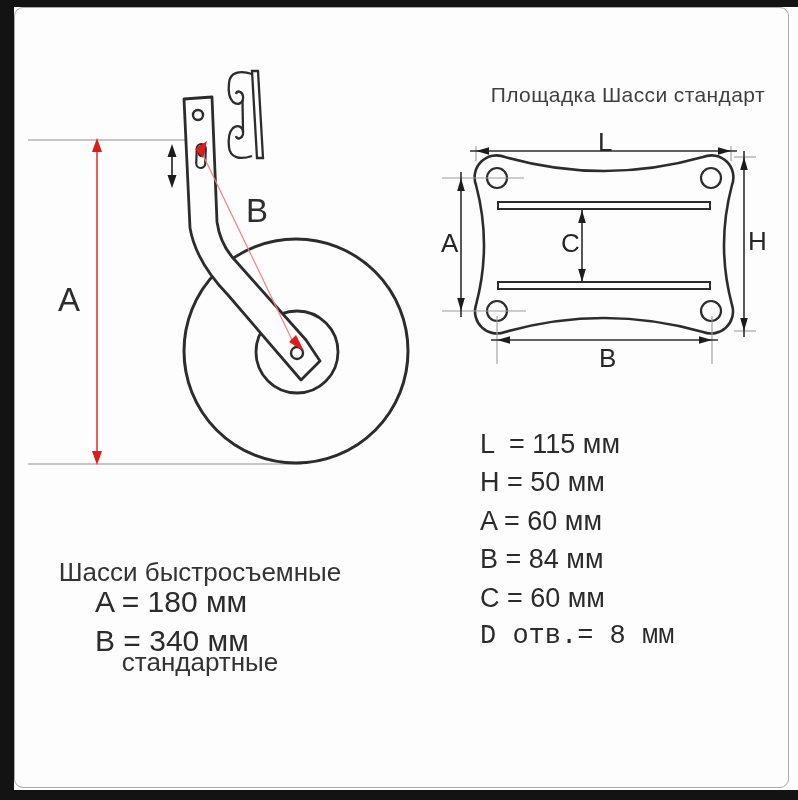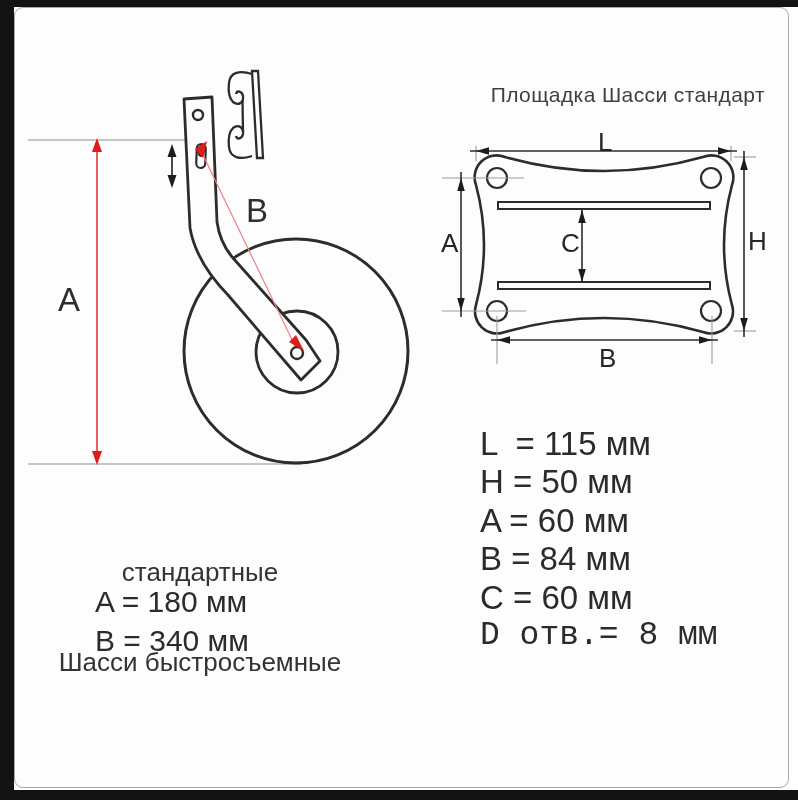--- a/index.html
+++ b/index.html
@@ -17,21 +17,21 @@
     background:#fdfdfd;border:1px solid #a9a9a9;border-radius:9px;
     box-sizing:border-box;
   }
   svg.drawing{position:absolute;left:0;top:0;pointer-events:none;}
   .lbl{position:absolute;color:#2e2e2e;white-space:pre;line-height:1;}
   .lbl-big{font-size:33px;}
   .lbl-dim{font-size:26px;color:#262626;}
   .title-right{font-size:21px;color:#3f3f3f;text-align:right;letter-spacing:.4px;}
   .title-left{font-size:26px;color:#333333;text-align:center;line-height:30px;}
   .spec-left{font-size:30px;color:#2b2b2b;line-height:39px;white-space:pre;}
-  .spec-right{font-size:33px;color:#2b2b2b;line-height:38.6px;white-space:pre;}
+  .spec-right{font-size:27px;color:#2b2b2b;line-height:38.6px;white-space:pre;}
 </style>
 </head>
 <body>
 
 <div class="strip" id="strip-top"></div>
 <div class="strip" id="strip-left"></div>
 <div class="strip" id="strip-bottom"></div>
 
 <div class="card"></div>
 
@@ -129,22 +129,22 @@
 
 <div class="lbl title-right" style="left:455px;top:84px;width:310px;">Площадка Шасси стандарт</div>
 
 <div class="lbl lbl-dim" style="left:598px;top:129px;">L</div>
 <div class="lbl lbl-dim" style="left:441px;top:230px;">A</div>
 <div class="lbl lbl-dim" style="left:561px;top:230px;">C</div>
 <div class="lbl lbl-dim" style="left:748px;top:228px;">H</div>
 <div class="lbl lbl-dim" style="left:599px;top:345px;">B</div>
 
 <div class="lbl title-left" style="left:40px;top:497px;width:320px;">
+  <div>Шасси быстросъемные</div>
   <div>стандартные</div>
-  <div>Шасси быстросъемные</div>
 </div>
 
 <div class="lbl spec-left" style="left:95px;top:582px;">A = 180 мм</div>
 <div class="lbl spec-left" style="left:95px;top:621px;">B = 340 мм</div>
 
 <div class="lbl spec-right" style="left:480px;top:425px;">L  = 115 мм</div>
 <div class="lbl spec-right" style="left:480px;top:463px;">H = 50 мм</div>
 <div class="lbl spec-right" style="left:480px;top:502px;">A = 60 мм</div>
 <div class="lbl spec-right" style="left:480px;top:540px;">B = 84 мм</div>
 <div class="lbl spec-right" style="left:480px;top:579px;">C = 60 мм</div>

